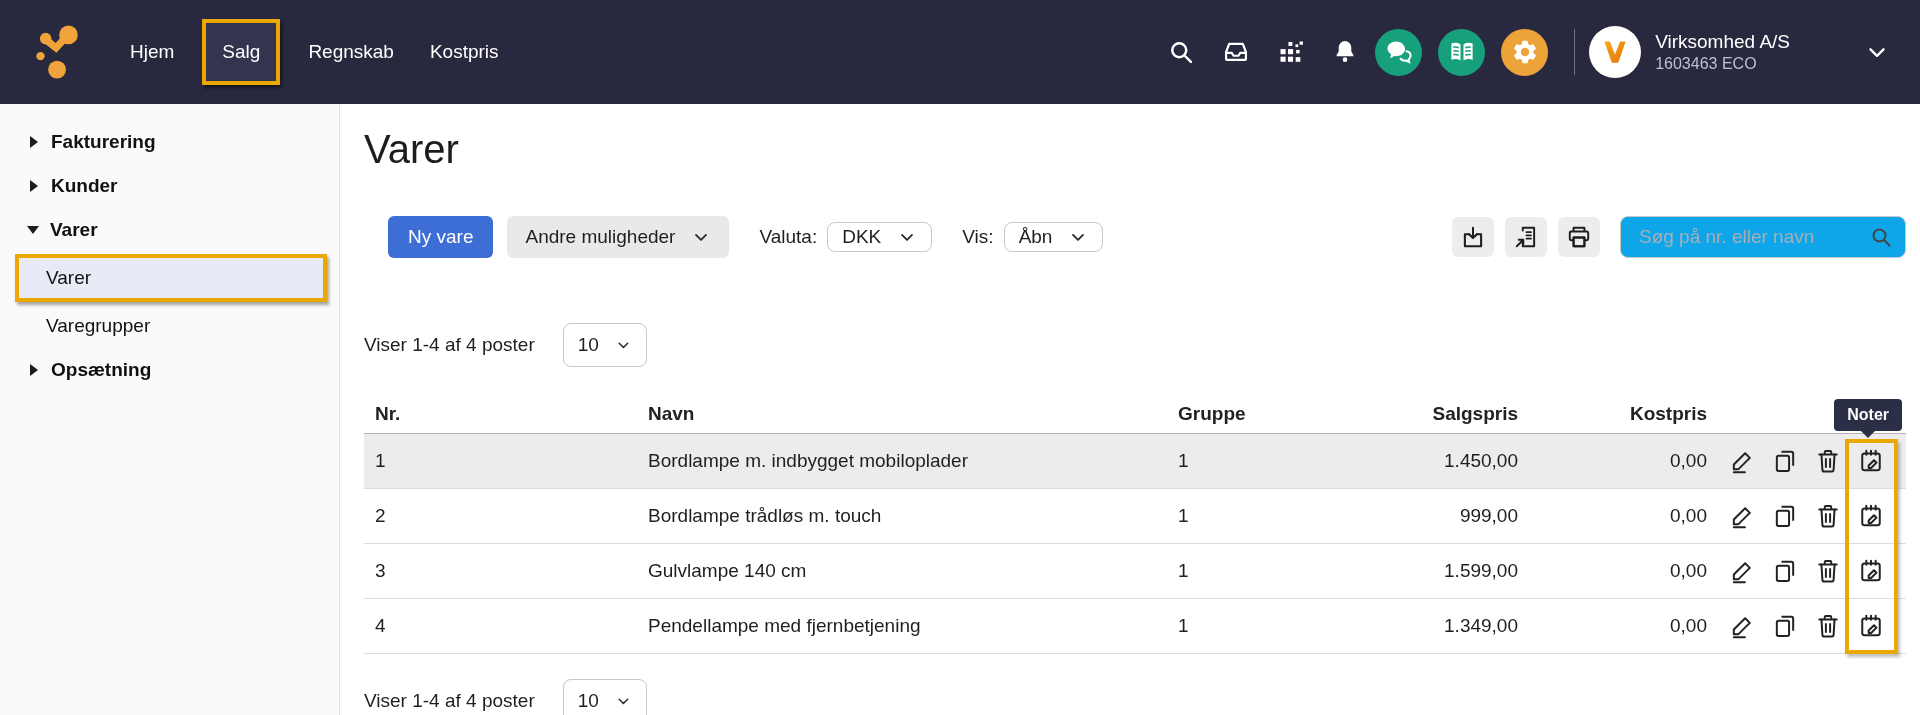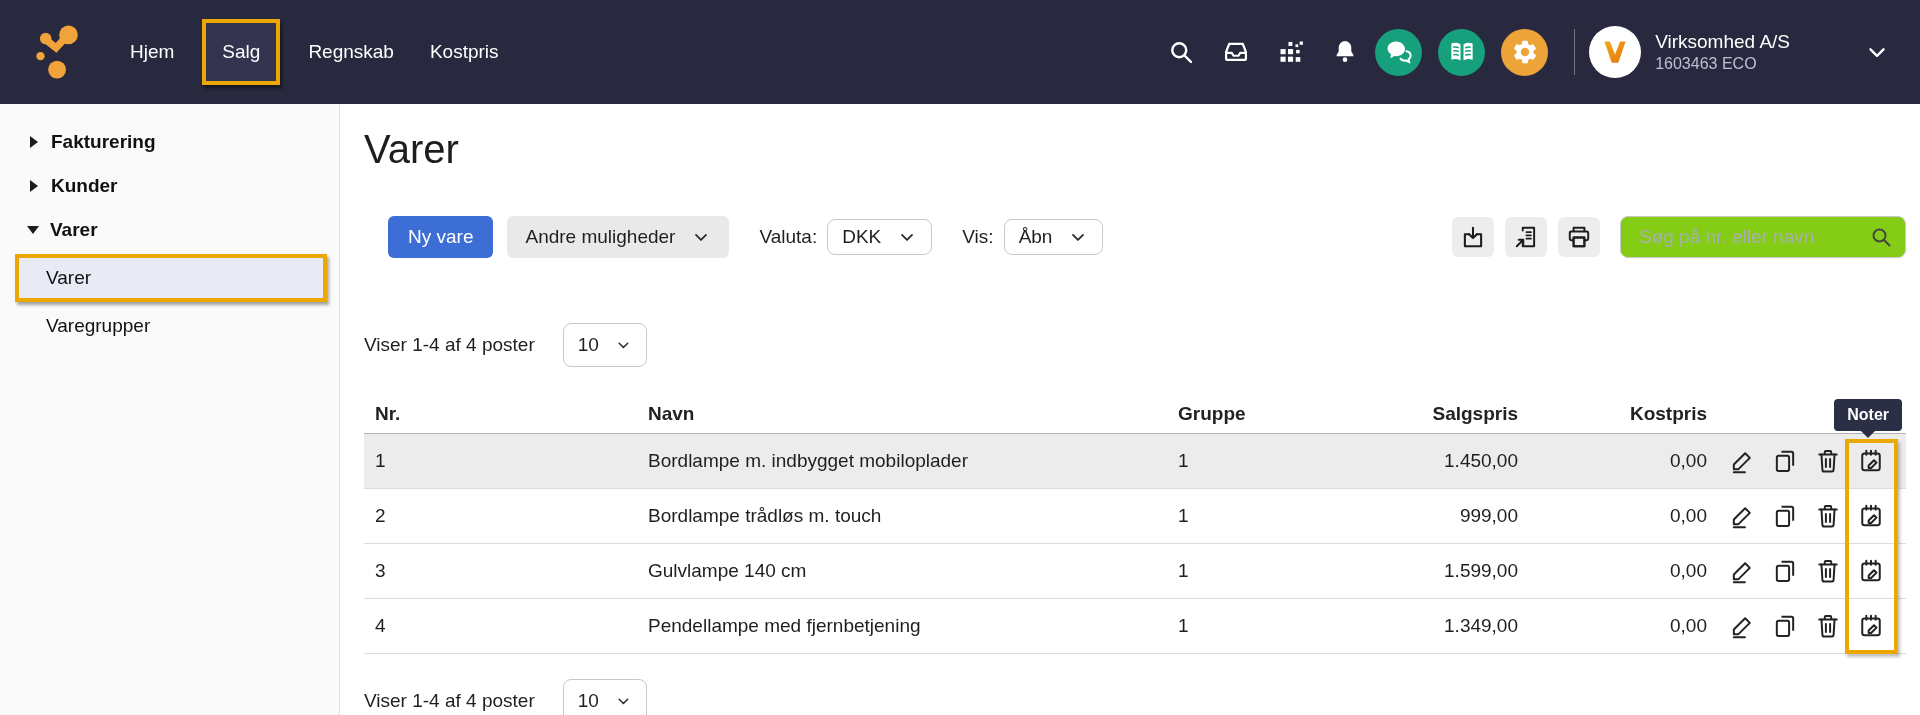--- a/index.html
+++ b/index.html
@@ -71,33 +71,33 @@
     height:42px; background:#3d6ed5; color:#fff; border:none; border-radius:6px;
     padding:0 20px; font-size:19px; font-family:inherit; display:flex; align-items:center; cursor:pointer;
   }
   .btn-secondary {
     height:42px; background:#e9e9e9; color:#1f1f1f; border:none; border-radius:6px;
     padding:0 18px; margin-left:14px; font-size:19px; font-family:inherit;
     display:flex; align-items:center; gap:16px; cursor:pointer;
   }
   .field-label { margin-left:30px; margin-right:10px; }
   .select {
-    height:36px; border:1px solid #c8c8c8; border-radius:8px; background:#fff;
+    height:30px; border:1px solid #c8c8c8; border-radius:8px; background:#fff;
     display:flex; align-items:center; justify-content:space-between;
     padding:0 14px; gap:16px; cursor:pointer; min-width:92px;
   }
   .chev { color:#2b2b2b; }
   .toolbar-right { margin-left:auto; display:flex; align-items:center; }
   .tool-icon-btn {
     width:42px; height:40px; background:#ededed; border:none; border-radius:6px;
     display:flex; align-items:center; justify-content:center; color:#1d1d1d;
     margin-left:11px; cursor:pointer;
   }
   .search-box {
-    width:286px; height:42px; border:1px solid #c8c8c8; border-radius:8px; background:#84cc16;
+    width:286px; height:42px; border:1px solid #c8c8c8; border-radius:8px; background:#0ea5e9;
     display:flex; align-items:center; padding:0 12px 0 16px; margin-left:20px;
   }
   .search-box input {
     border:none; outline:none; flex:1; min-width:0; font-size:19px;
     font-family:inherit; color:#333; background:transparent;
   }
   .search-box input::placeholder { color:#a9aeb5; }
   .search-box .mag { color:#444; flex:0 0 auto; }
 
   
@@ -254,20 +254,24 @@
       <span>Varer</span>
     </div>
     <div class="side-sub-annot">
       <div class="side-sub-selected">
         <span>Varer</span>
       </div>
     </div>
     <div class="side-sub">
       <span>Varegrupper</span>
     </div>
+    <div class="side-group">
+      <span class="caret-r"></span>
+      <span>Opsætning</span>
+    </div>
   </aside>
 
   <main class="main">
     <h1 class="page-title">Varer</h1>
 
     <div class="toolbar">
       <button class="btn-primary">Ny vare</button>
       <button class="btn-secondary">
         <span>Andre muligheder</span>
         <svg class="chev" width="20" height="20" viewBox="0 0 24 24" fill="none" stroke="currentColor" stroke-width="2.2" stroke-linecap="round" stroke-linejoin="round">

